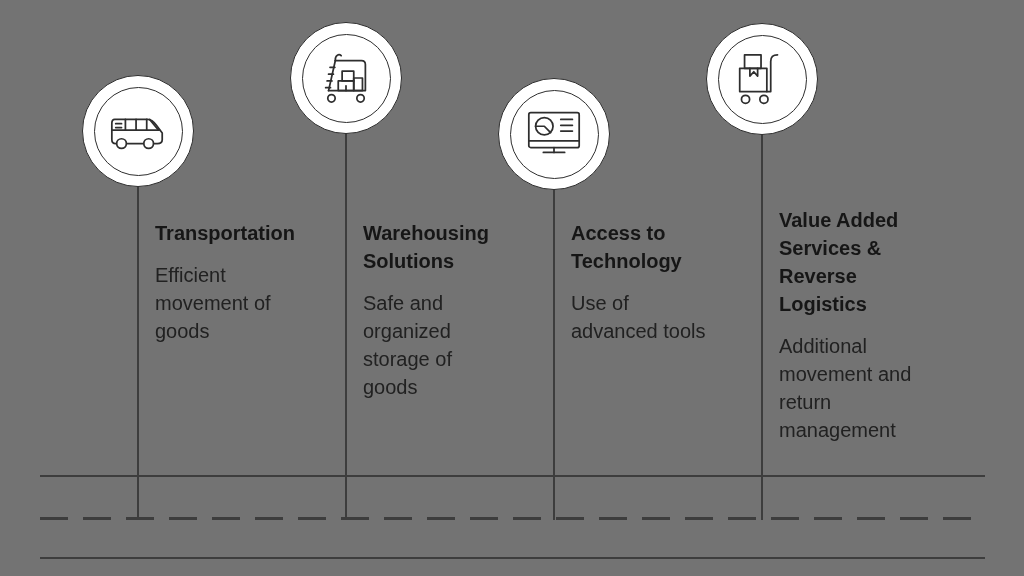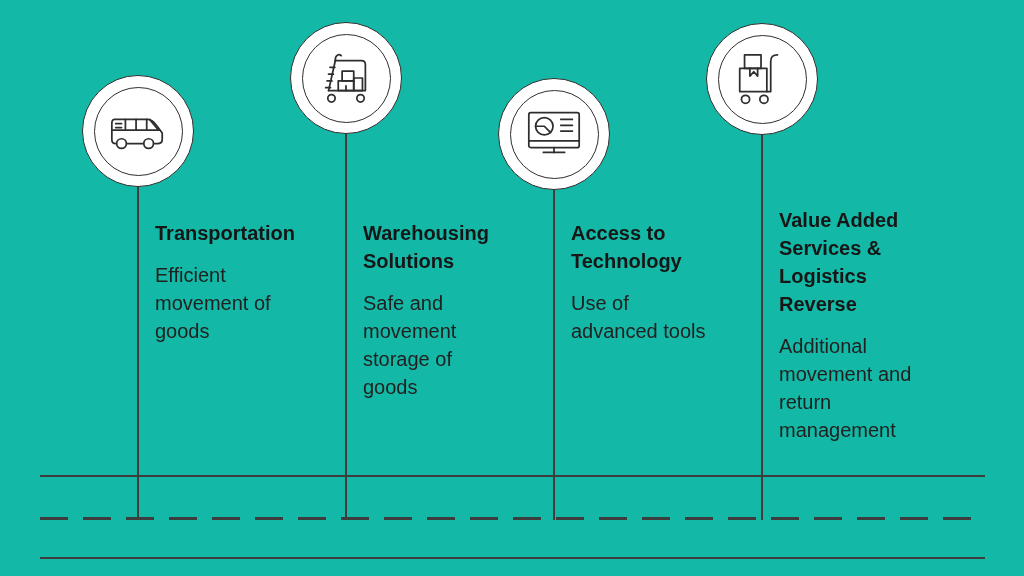--- a/index.html
+++ b/index.html
@@ -1,19 +1,19 @@
 <!DOCTYPE html>
 <html><head>
 <meta charset="utf-8">
 <style>
   html,body{margin:0;padding:0;background:#ffffff;}
   .canvas{
     position:relative;
     width:1024px;height:576px;
-    background:#14b8a6;
+    background:#737373;
     overflow:hidden;
     font-family:"Liberation Sans","DejaVu Sans",sans-serif;
   }
   
   .node{
     position:absolute;
     width:112px;height:112px;
     border:1.7px solid #2e2e2e;
     border-radius:50%;
     box-sizing:border-box;
@@ -104,21 +104,21 @@
       </svg>
     </div>
   </div>
   <div class="textcol" style="left:363px;top:219px;">
     <div>
       <div class="title-line">Warehousing</div>
       <div class="title-line">Solutions</div>
     </div>
     <div class="body-block">
       <div class="body-line">Safe and</div>
-      <div class="body-line">movement</div>
+      <div class="body-line">organized</div>
       <div class="body-line">storage of</div>
       <div class="body-line">goods</div>
     </div>
   </div>
 
   <div class="connector" style="left:553px;top:188px;height:332px;"></div>
   <div class="node" style="left:498px;top:78px;">
     <div class="node-inner">
       <svg width="62" height="62" viewBox="0 0 64 64" fill="none" stroke="#2e2e2e" stroke-width="1.8" stroke-linecap="round" stroke-linejoin="round">
         <rect x="6" y="10" width="52" height="36" rx="2"></rect>
@@ -152,22 +152,22 @@
         <path d="M37 45 H41 V14 Q41 7 48 7"></path>
         <circle cx="15" cy="53" r="4.2"></circle>
         <circle cx="34" cy="53" r="4.2"></circle>
       </svg>
     </div>
   </div>
   <div class="textcol" style="left:779px;top:206px;">
     <div>
       <div class="title-line">Value Added</div>
       <div class="title-line">Services &amp;</div>
+      <div class="title-line">Reverse</div>
       <div class="title-line">Logistics</div>
-      <div class="title-line">Reverse</div>
     </div>
     <div class="body-block">
       <div class="body-line">Additional</div>
       <div class="body-line">movement and</div>
       <div class="body-line">return</div>
       <div class="body-line">management</div>
     </div>
   </div>
 
   <div class="road-line-solid" style="top:475px;"></div>

